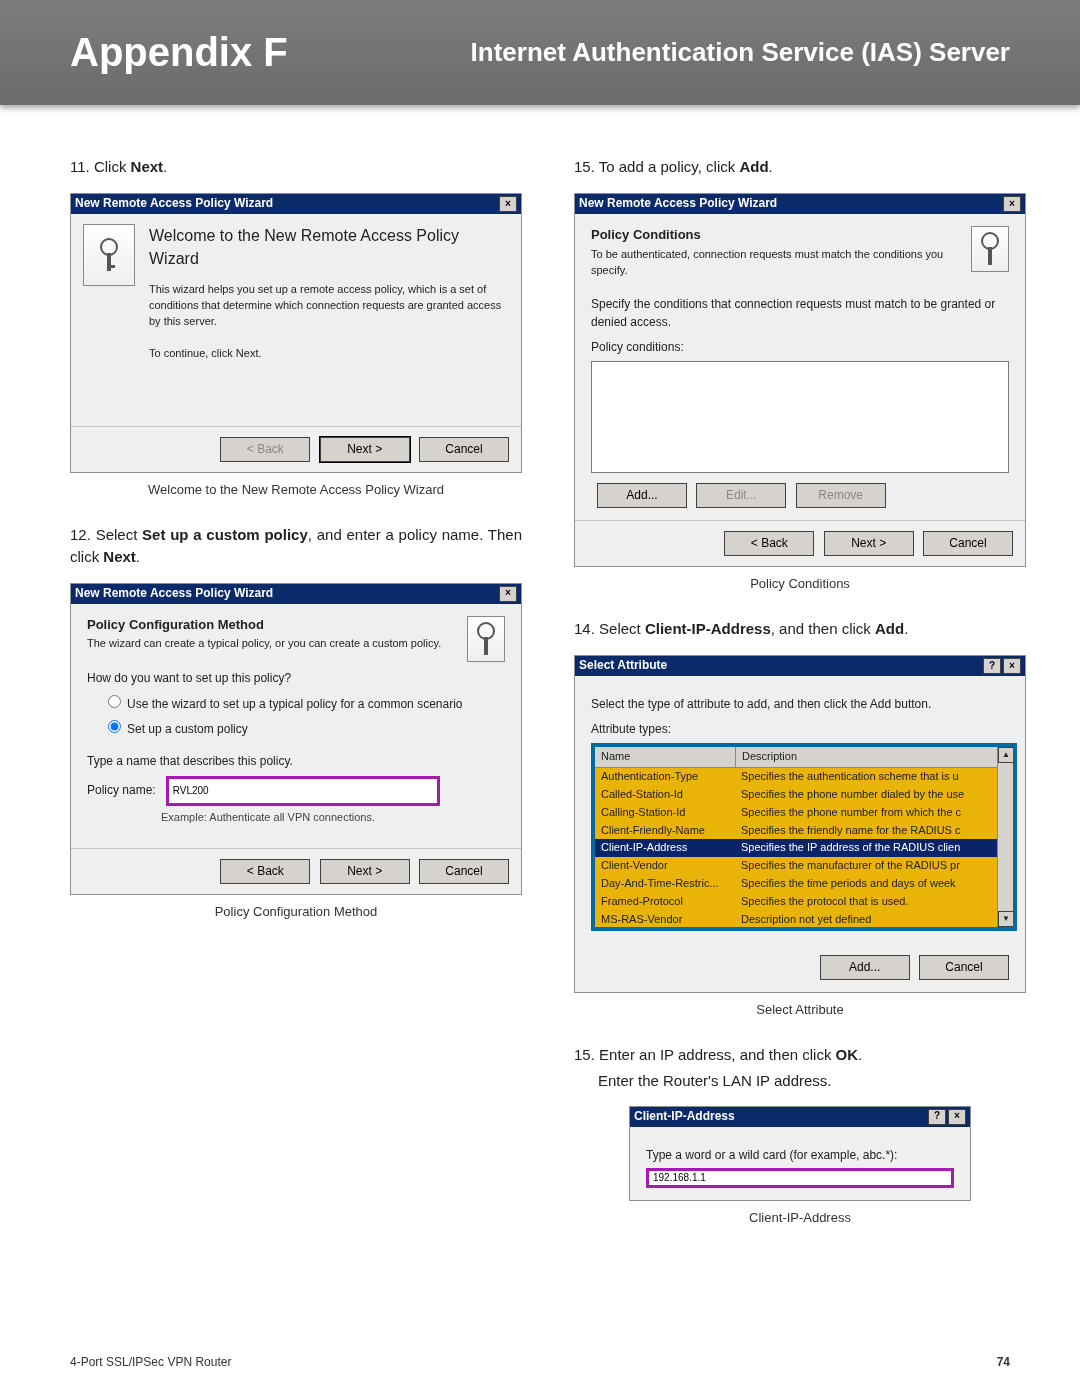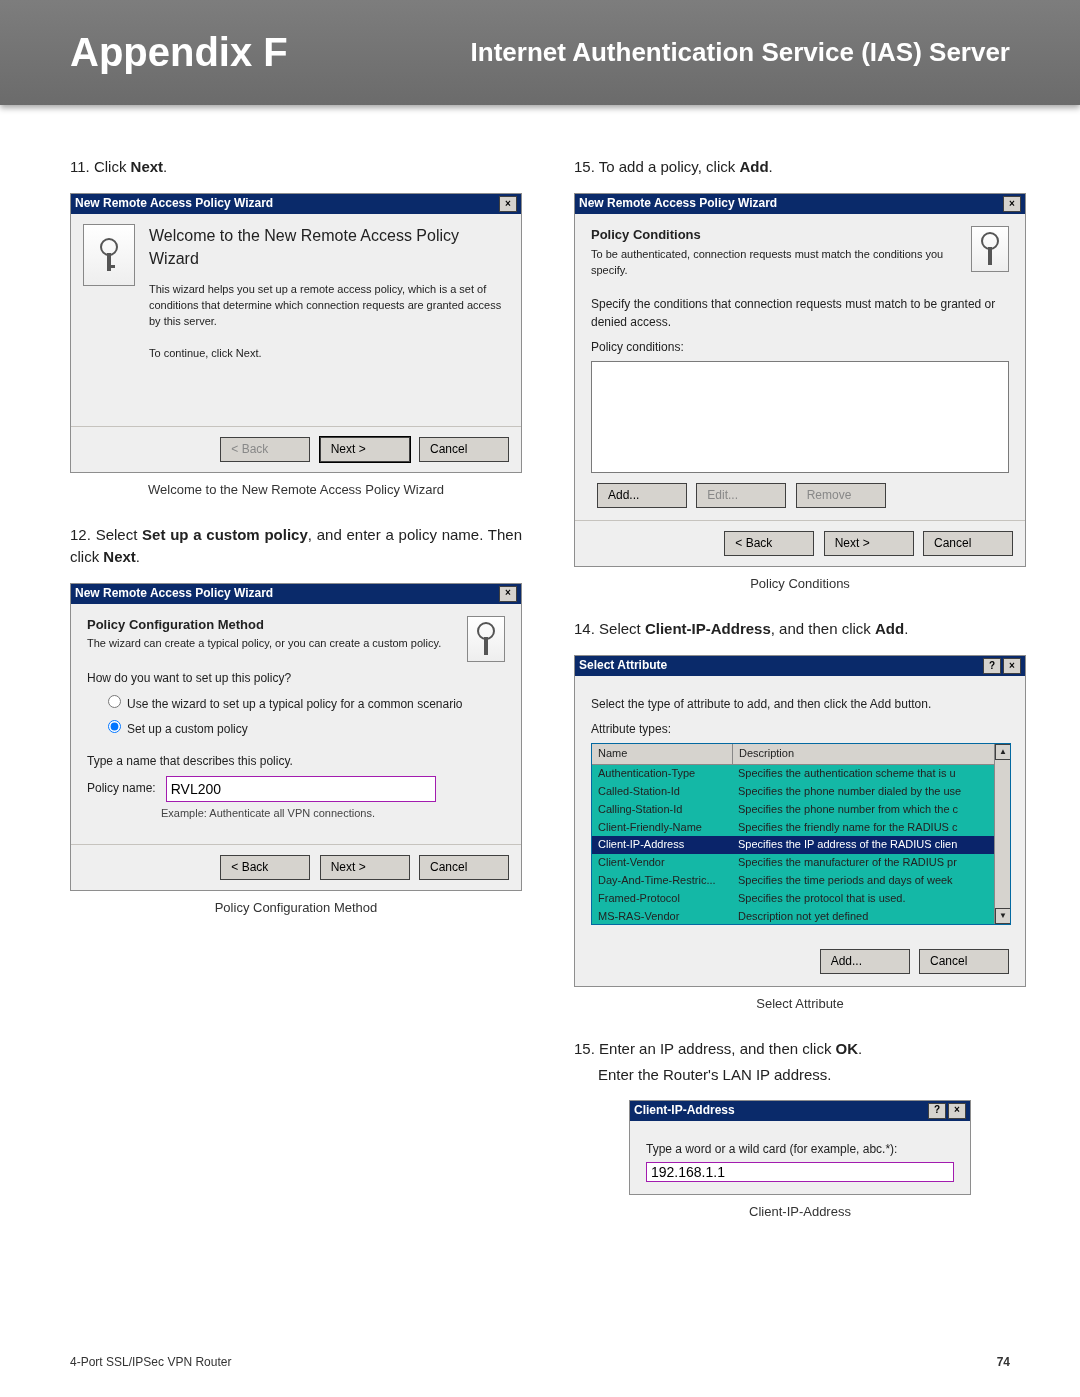--- a/index.html
+++ b/index.html
@@ -13,27 +13,27 @@
   .s-bold{font-weight:700}
   .caption{text-align:center;font-size:13px;color:#333;margin:8px 0 24px}
   .win{border:1px solid #8e8e8e;background:#efefef;font-family:Tahoma,Arial,sans-serif;font-size:12px;color:#222;position:relative}
   .titlebar{background:#0a2a6a;color:#fff;display:flex;align-items:center;height:20px;padding:0 4px;font-weight:700;font-size:12px}
   .titlebar .x,.titlebar .q{margin-left:auto;display:flex;gap:2px}
   .sysbtn{width:16px;height:14px;background:#d6d3ce;color:#000;font-size:10px;display:flex;align-items:center;justify-content:center;border:1px solid #404040}
   .wizard-body{display:flex;padding:10px 12px 4px}
   .wizard-icon{width:50px;height:60px;border:1px solid #888;background:linear-gradient(#fff,#eee);margin-right:14px;display:flex;align-items:center;justify-content:center}
   .wizard-icon svg{width:34px;height:40px}
   .button-row{text-align:right;padding:10px 12px;border-top:1px solid #c6c3be}
-  .wbtn{display:inline-block;min-width:68px;padding:3px 10px;margin-left:6px;background:#d6d3ce;border:1px solid #404040;font-size:12px;color:#000;text-align:left}
+  .wbtn{display:inline-block;min-width:68px;padding:3px 10px;margin-left:6px;background:#d6d3ce;border:1px solid #404040;font-size:12px;color:#000;text-align:center}
   .wbtn.dis{color:#888}
   .body-pane{padding:12px 16px}
   .sunken{border:1px solid #7a7a7a;background:#fff}
   .fieldlbl{font-size:12px;margin:8px 0 4px}
-  .txtin{width:260px;height:20px;border:1px solid #a21caf;background:#fff;padding:2px 4px;font-size:14px}
-  .attr-table{width:100%;border:1px solid #0369a1;background:#14b8a6;height:180px;overflow:hidden;position:relative}
+  .txtin{width:260px;height:20px;border:3px solid #a21caf;background:#fff;padding:2px 4px;font-size:10px}
+  .attr-table{width:100%;border:4px solid #0369a1;background:#eab308;height:180px;overflow:hidden;position:relative}
   .hdr-row{display:flex;background:#d6d3ce;font-size:11px;border-bottom:1px solid #888}
   .hdr-row div{padding:2px 6px;border-right:1px solid #888}
   .row{display:flex;font-size:11px}
   .row span{padding:1px 6px;white-space:nowrap;overflow:hidden;text-overflow:ellipsis}
   .row .c0{width:128px}
   .row .c1{flex:1}
   .row.sel{background:#0a246a;color:#fff}
   .scroll-stub{position:absolute;right:0;top:0;bottom:0;width:15px;background:#d6d3ce;border-left:1px solid #888}
   .scroll-stub .up,.scroll-stub .dn{position:absolute;left:0;width:14px;height:14px;background:#d6d3ce;border:1px solid #404040;font-size:8px;display:flex;align-items:center;justify-content:center}
   .scroll-stub .up{top:0}.scroll-stub .dn{bottom:0}

